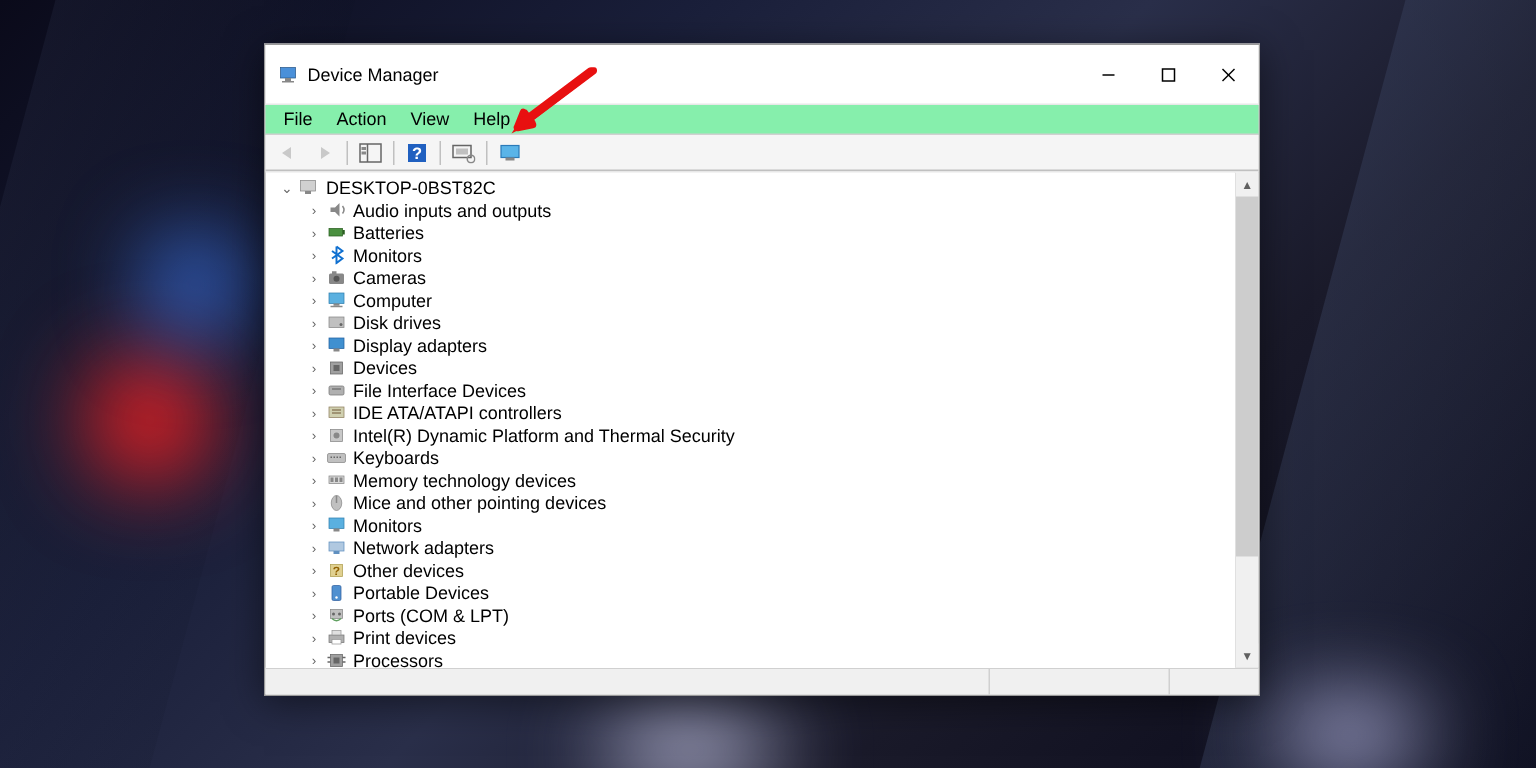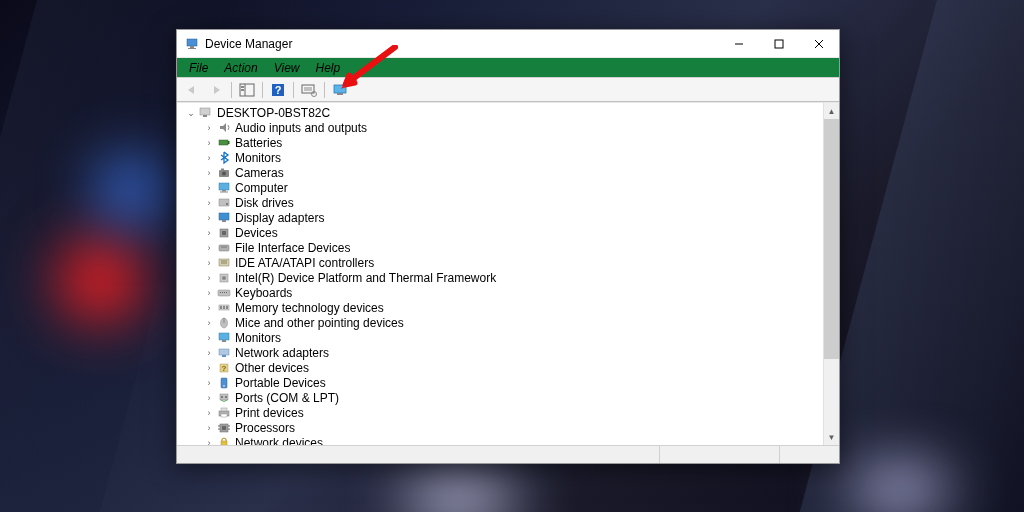--- a/index.html
+++ b/index.html
@@ -47,21 +47,21 @@
   top: 29px;
   width: 664px;
   height: 435px;
   background: #ffffff;
   border: 1px solid #9a9a9a;
   box-shadow: 0 4px 24px rgba(0,0,0,0.5);
   display: flex;
   flex-direction: column;
 }
 .titlebar {
-  height: 28px;
+  height: 40px;
   display: flex;
   align-items: center;
   padding: 0 0 0 8px;
   background: #ffffff;
   border-bottom: 1px solid #e8e8e8;
 }
 .titlebar .app-icon {
   width: 14px; height: 14px;
   margin-right: 6px;
   display: flex; align-items: center; justify-content: center;
@@ -69,25 +69,24 @@
 .titlebar .title { flex: 1; font-size: 12px; }
 .winbtns { display: flex; }
 .winbtn {
   width: 40px; height: 27px;
   display: flex; align-items: center; justify-content: center;
   cursor: pointer;
 }
 .menubar {
   height: 20px;
   display: flex;
-  align-items: center;
+  align-items: flex-start;
   padding: 0 4px;
-  background: #15803d;
+  background: #86efac;
   border-bottom: 1px solid #d0d0d0;
-  font-style: italic;
 }
 .menu-item {
   padding: 2px 8px;
   font-size: 12px;
   cursor: pointer;
 }
 .toolbar {
   height: 24px;
   display: flex;
   align-items: center;
@@ -394,21 +393,21 @@
               <span>IDE ATA/ATAPI controllers</span>
             </div>
             <div class="tree-node">
               <span class="tree-chevron">›</span>
               <span class="tree-icon">
                 <svg width="14" height="13">
                   <rect x="3" y="3" width="8" height="8" fill="#c8c8c8" stroke="#888" stroke-width="0.5"></rect>
                   <circle cx="7" cy="7" r="2" fill="#888"></circle>
                 </svg>
               </span>
-              <span>Intel(R) Device Platform and Thermal Framework</span>
+              <span>Intel(R) Dynamic Platform and Thermal Security</span>
             </div>
             <div class="tree-node">
               <span class="tree-chevron">›</span>
               <span class="tree-icon">
                 <svg width="14" height="13">
                   <rect x="1" y="4" width="12" height="6" fill="#c0c0c0" stroke="#888" stroke-width="0.5" rx="1"></rect>
                   <rect x="3" y="6" width="1" height="1" fill="#666"></rect>
                   <rect x="5" y="6" width="1" height="1" fill="#666"></rect>
                   <rect x="7" y="6" width="1" height="1" fill="#666"></rect>
                   <rect x="9" y="6" width="1" height="1" fill="#666"></rect>

